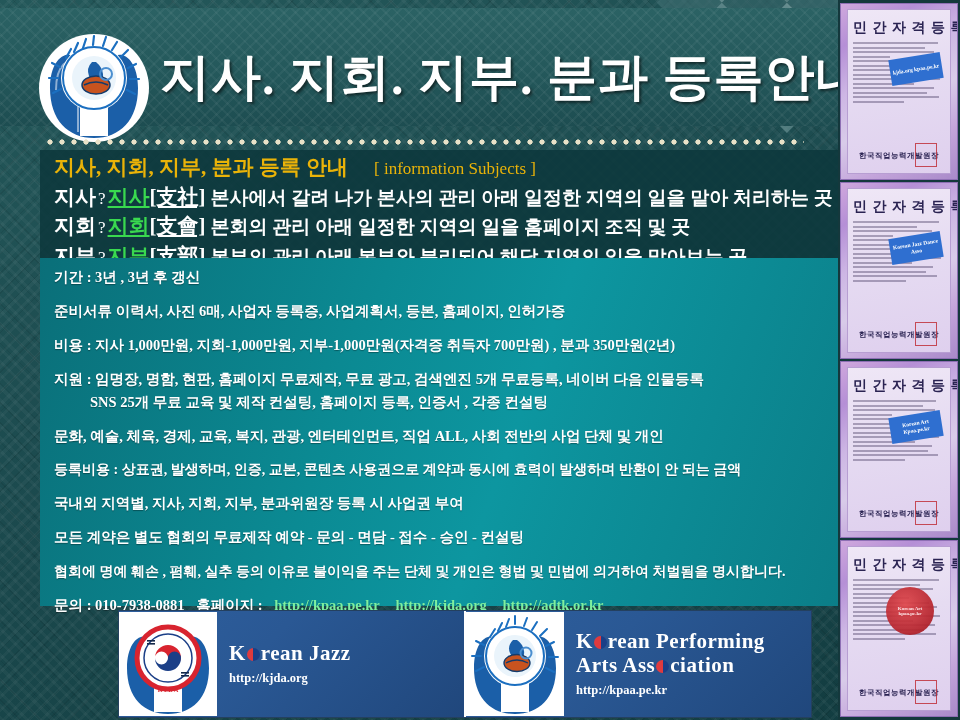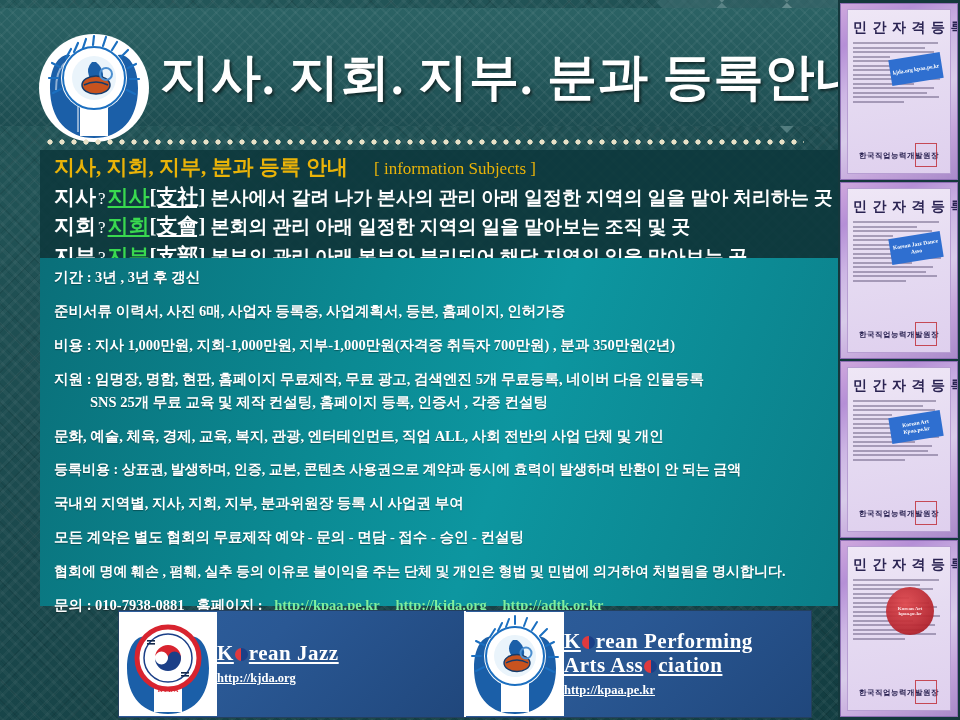--- a/index.html
+++ b/index.html
@@ -121,21 +121,21 @@
     display: flex;
     border: 1px solid #24405f;
   }
   .bb-half {
     position: relative; flex: 1;
     background: linear-gradient(135deg,#2e5f9e 0%,#2a5894 40%,#20477c 100%);
     display: flex; align-items: center;
   }
   .bb-half + .bb-half { border-left: 2px solid #ffffff; }
   .bb-emblem { width: 98px; height: 104px; flex: 0 0 98px; }
-  .bb-text { color: #fff; padding-left: 0; text-decoration: underline; }
+  .bb-text { color: #fff; padding-left: 12px; }
   .bb-line {
     font-family: "Liberation Serif","DejaVu Serif",serif;
     font-size: 21px; font-weight: 700; letter-spacing: .5px;
     line-height: 1.12; white-space: nowrap;
   }
   .bb-url {
     font-size: 12.5px; font-weight: 700; margin-top: 6px;
     font-family: "Liberation Serif","DejaVu Serif",serif;
   }
   .oh {  
@@ -246,21 +246,21 @@
   <div class="intro">
     <div class="intro-head">
       <span>지사, 지회, 지부, 분과 등록 안내</span><span class="en">[ information Subjects ]</span>
     </div>
 
     <div class="def-row">
       <span>지사</span><span class="q">?</span><span class="kw">지사</span><span class="hanja">[支社]</span><span class="body">본사에서 갈려 나가 본사의 관리 아래 일정한 지역의 일을 맡아 처리하는 곳</span>
     </div>
 
     <div class="def-row">
-      <span>지회</span><span class="q">?</span><span class="kw">지회</span><span class="hanja">[支會]</span><span class="body">본회의 관리 아래 일정한 지역의 일을 맡아보는 조직 및 곳</span>
+      <span>지회</span><span class="q">?</span><span class="kw">지회</span><span class="hanja">[支會]</span><span class="body">본회의 관리 아래 일정한 지역의 일을 홈페이지 조직 및 곳</span>
     </div>
 
     <div class="def-row">
       <span>지부</span><span class="q">?</span><span class="kw">지부</span><span class="hanja">[支部]</span><span class="body">본부의 관리 아래 본부와 분리되어 해당 지역의 일을 맡아보는 곳</span>
     </div>
   </div>
 
   <div class="panel">
     <p>기간 : 3년 , 3년 후 갱신</p>
     <p>준비서류 이력서, 사진 6매, 사업자 등록증, 사업계획서, 등본, 홈페이지, 인허가증</p>

